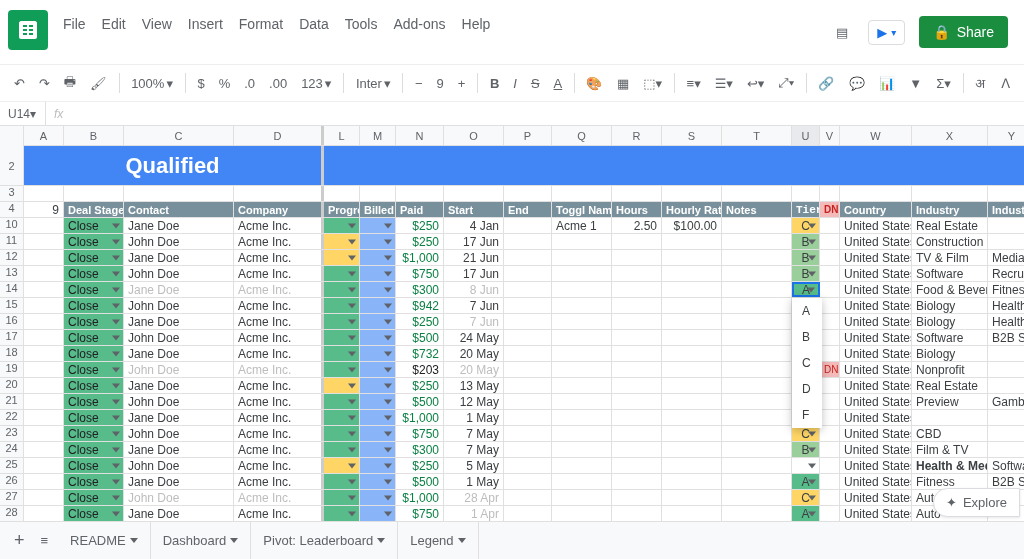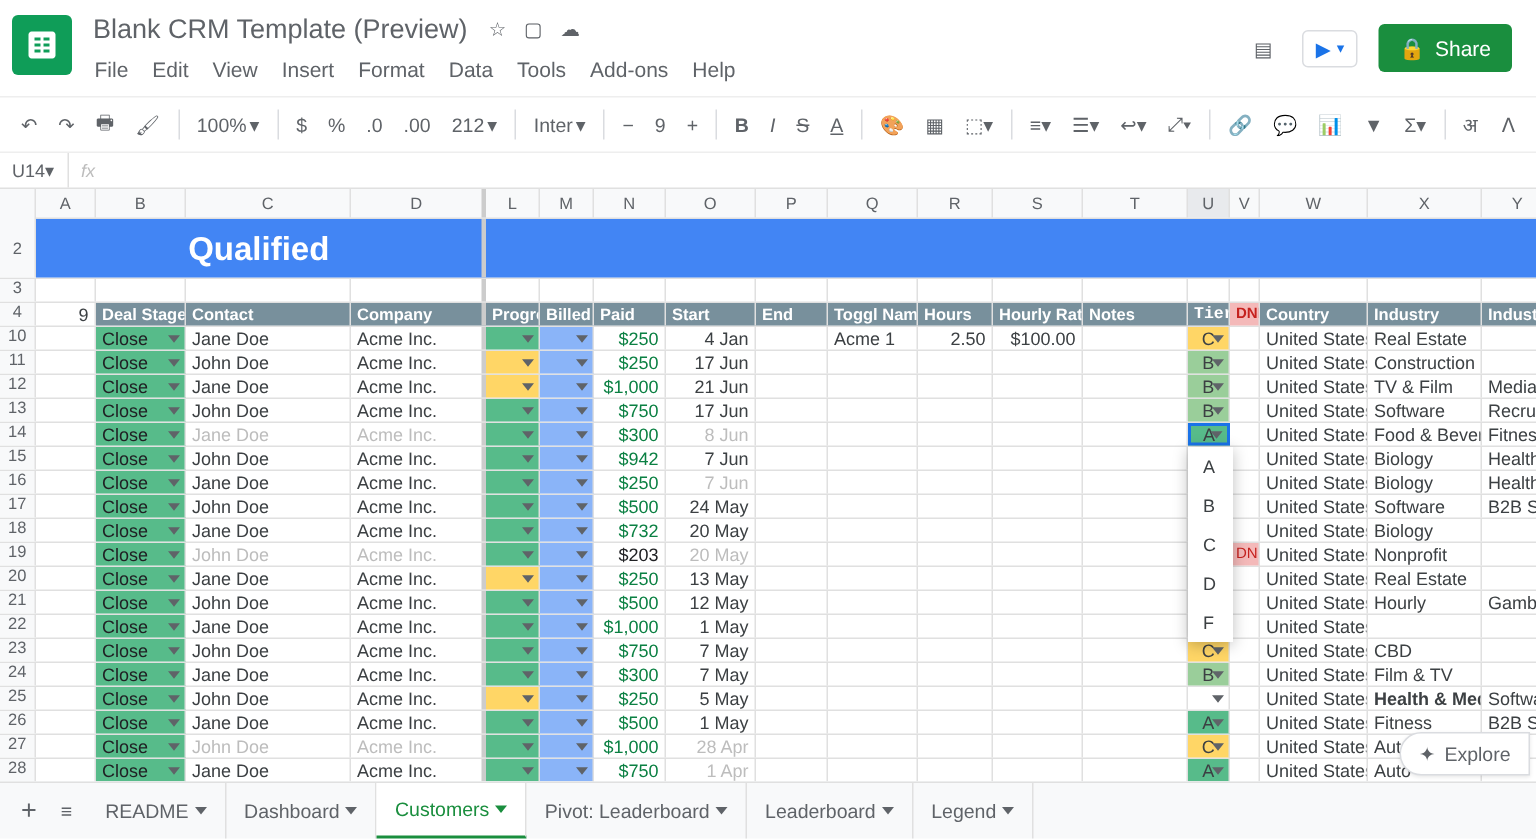--- a/index.html
+++ b/index.html
@@ -65,28 +65,20 @@
 </head>
 <body>
 
 <div class="header">
   <div class="logo">
     <svg viewBox="0 0 24 24">
         <path d="M19 3H5c-1 0-2 1-2 2v14c0 1 1 2 2 2h14c1 0 2-1 2-2V5c0-1-1-2-2-2zM11 17H7v-2h4v2zm0-4H7v-2h4v2zm0-4H7V7h4v2zm6 8h-4v-2h4v2zm0-4h-4v-2h4v2zm0-4h-4V7h4v2z"></path>
       </svg>
   </div>
   <div class="title-area">
-    <div class="title-row">
-      <span class="doc-title">Blank CRM Template (Preview)</span>
-      <div class="title-icons">
-        <span>☆</span>
-        <span>▢</span>
-        <span>☁</span>
-      </div>
-    </div>
     <div class="menubar" id="menubar">
         <span class="mi">File</span>
         <span class="mi">Edit</span>
         <span class="mi">View</span>
         <span class="mi">Insert</span>
         <span class="mi">Format</span>
         <span class="mi">Data</span>
         <span class="mi">Tools</span>
         <span class="mi">Add-ons</span>
         <span class="mi">Help</span>
@@ -104,21 +96,21 @@
   <div class="tb">↷</div>
   <div class="tb">🖶</div>
   <div class="tb">🖌</div>
   <div class="tb-sep"></div>
   <div class="tb"><span>100%</span> ▾</div>
   <div class="tb-sep"></div>
   <div class="tb">$</div>
   <div class="tb">%</div>
   <div class="tb">.0</div>
   <div class="tb">.00</div>
-  <div class="tb"><span>212</span>▾</div>
+  <div class="tb"><span>123</span>▾</div>
   <div class="tb-sep"></div>
   <div class="tb" style="width:80px"><span>Inter</span> ▾</div>
   <div class="tb-sep"></div>
   <div class="tb">−</div>
   <div class="tb" style="width:24px;justify-content:center">
       <span>9</span>
     </div>
   <div class="tb">+</div>
   <div class="tb-sep"></div>
   <div class="tb">
@@ -532,21 +524,21 @@
         <div class="cell paid" style="width: 48px;">$500</div>
         <div class="cell date" style="width: 60px;">12 May</div>
         <div class="cell " style="width: 48px;"></div>
         <div class="cell " style="width: 60px;"></div>
         <div class="cell " style="width: 50px; justify-content: flex-end;"></div>
         <div class="cell " style="width: 60px; justify-content: flex-end;"></div>
         <div class="cell " style="width: 70px;"></div>
         <div class="cell dd-cell tier-a" style="width: 28px; justify-content: center; position: relative;">A<div class="dd-arrow"></div></div>
         <div class="cell " style="width: 20px;"></div>
         <div class="cell " style="width: 72px;">United States</div>
-        <div class="cell " style="width: 76px;">Hourly</div>
+        <div class="cell " style="width: 76px;">Preview</div>
         <div class="cell " style="width: 48px;">Gambling</div>
       </div>
       <div class="row">
         <div class="rownum">22</div>
         <div class="cell " style="width: 40px;"></div>
         <div class="cell dd-cell close-pill" style="width: 60px;">Close<div class="dd-arrow"></div></div>
         <div class="cell " style="width: 110px;">Jane Doe</div>
         <div class="cell col-sep-thick" style="width: 90px;">Acme Inc.</div>
         <div class="cell dd-cell prog-green" style="width: 36px;">
           <div class="dd-arrow"></div>
@@ -736,30 +728,22 @@
   <div class="sheet-menu">≡</div>
   <div id="tabs" style="display:flex;height:100%">
       <div class="tab">
         <span>README</span>
         <span class="tarrow"></span>
       </div>
       <div class="tab">
         <span>Dashboard</span>
         <span class="tarrow"></span>
       </div>
-      <div class="tab active">
-        <span>Customers</span>
-        <span class="tarrow"></span>
-      </div>
       <div class="tab">
         <span>Pivot: Leaderboard</span>
         <span class="tarrow"></span>
       </div>
       <div class="tab">
-        <span>Leaderboard</span>
-        <span class="tarrow"></span>
-      </div>
-      <div class="tab">
         <span>Legend</span>
         <span class="tarrow"></span>
       </div>
     </div>
 </div>
 
 </body></html>

